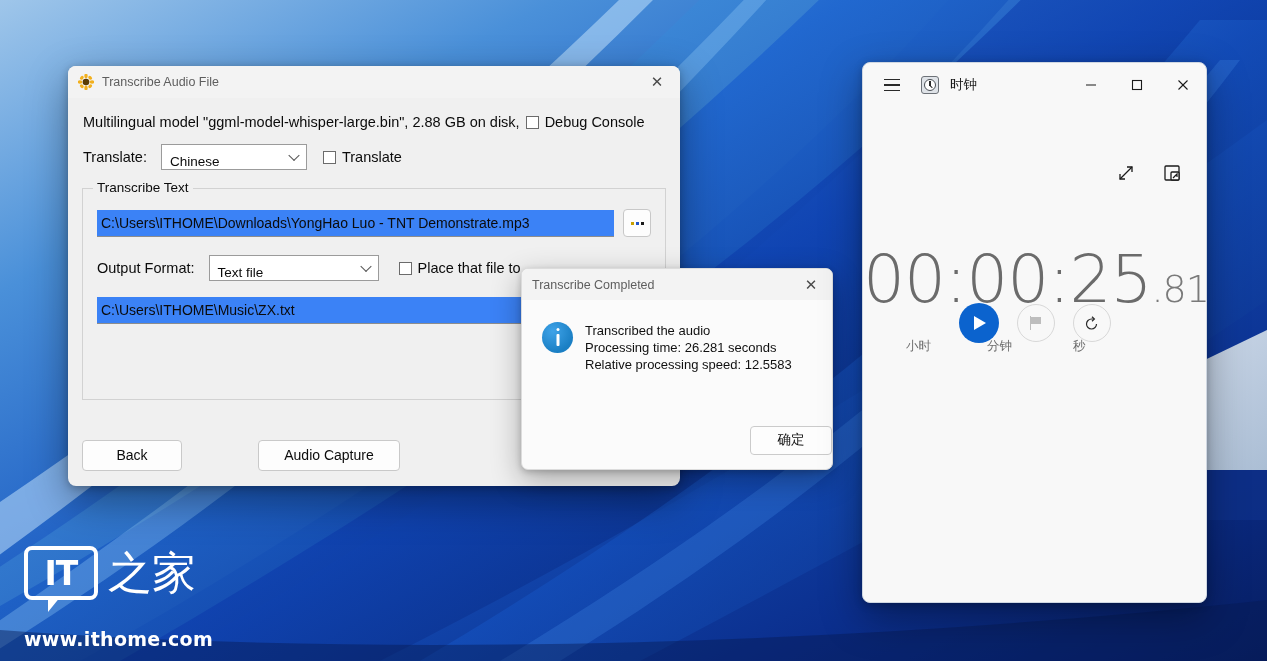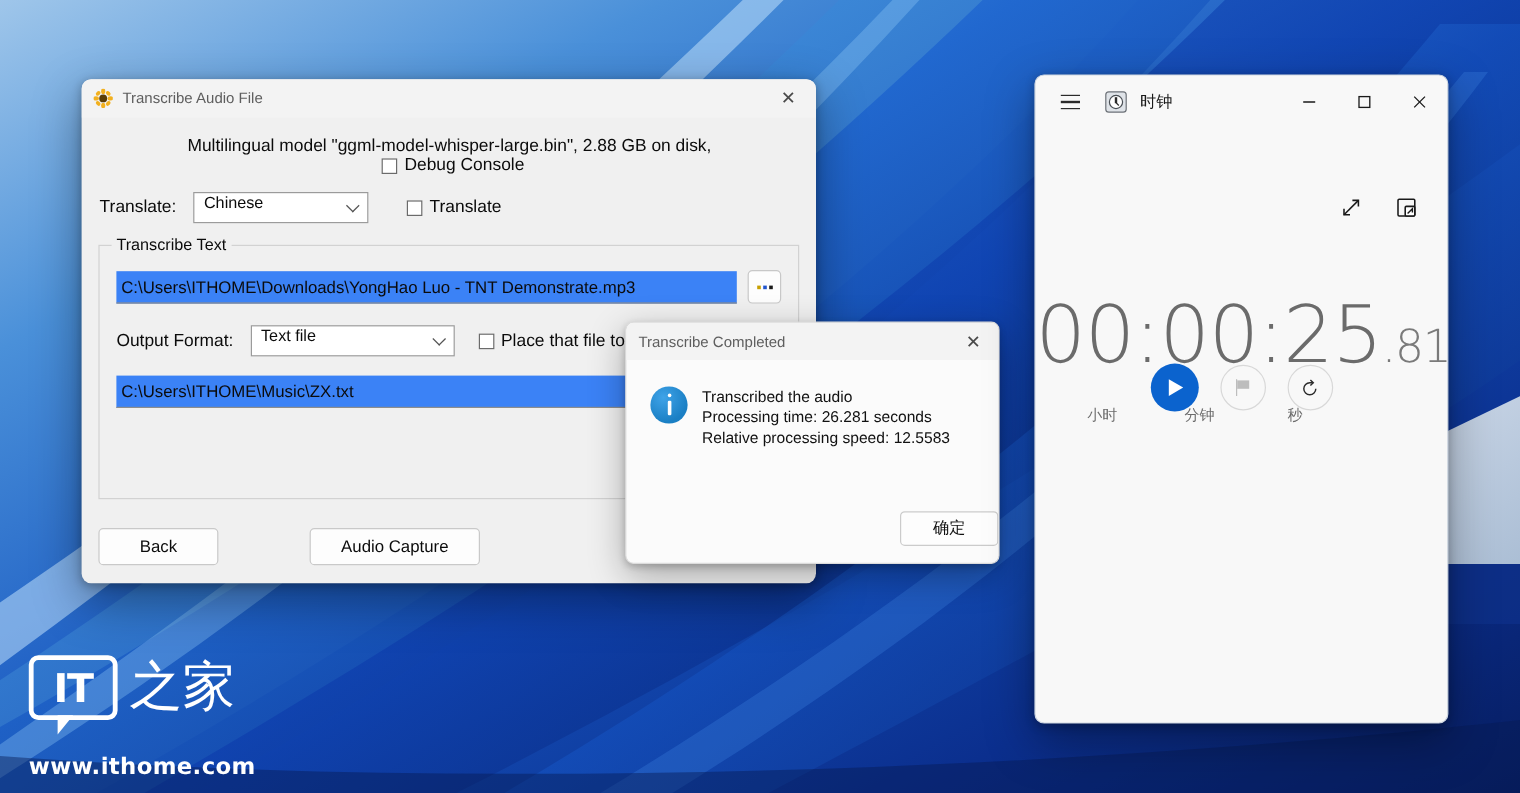--- a/index.html
+++ b/index.html
@@ -42,31 +42,31 @@
   }
   #tw-close {
     position: absolute; right: 0; top: 0; width: 46px; height: 32px;
     display: flex; align-items: center; justify-content: center;
     color: #4a4a4a; font-size: 15px; cursor: default;
   }
   #tw-body { padding: 0 14px; position: relative; }
 
   .model-row {
     display: flex; align-items: center; gap: 0;
-    margin-top: 16px; padding-left: 1px; flex-direction: column;
+    margin-top: 16px; padding-left: 1px;
   }
   .model-text { font-size: 14.5px; color: #0b0b0b; white-space: nowrap; }
   .lang-row { display: flex; align-items: center; margin-top: 14px; padding-left: 1px; }
   .lang-label { font-size: 14.5px; color: #0b0b0b; margin-right: 14px; }
 
   .wf-combo {
     position: relative;
     height: 26px; width: 146px;
     background: #fff; border: 1px solid #9b9b9b;
-    display: flex; align-items: flex-start;
+    display: flex; align-items: flex-end;
     padding-left: 8px;
     font-size: 13.5px; color: #0b0b0b;
   }
   .wf-combo .chev {
     position: absolute; right: 8px; top: 50%; transform: translateY(-60%);
     width: 8px; height: 8px;
     border-right: 1.3px solid #555; border-bottom: 1.3px solid #555;
     transform: translateY(-70%) rotate(45deg);
   }
   .wf-check {
@@ -412,21 +412,21 @@
           <span>Debug Console</span>
         </label>
       </div>
 
       <div class="lang-row">
         <span class="lang-label">Translate:</span>
         <div class="wf-combo">
           <span>Chinese</span>
           <span class="chev"></span>
         </div>
-        <label class="wf-check" style="margin-left:32px;">
+        <label class="wf-check" style="margin-left:16px;">
           <span class="box"></span>
           <span>Translate</span>
         </label>
       </div>
 
       <div id="transcribe-group">
         <span id="group-legend">Transcribe Text</span>
 
         <div class="path-row">
           <div class="wf-text-input">C:\Users\ITHOME\Downloads\YongHao Luo - TNT Demonstrate.mp3</div>

